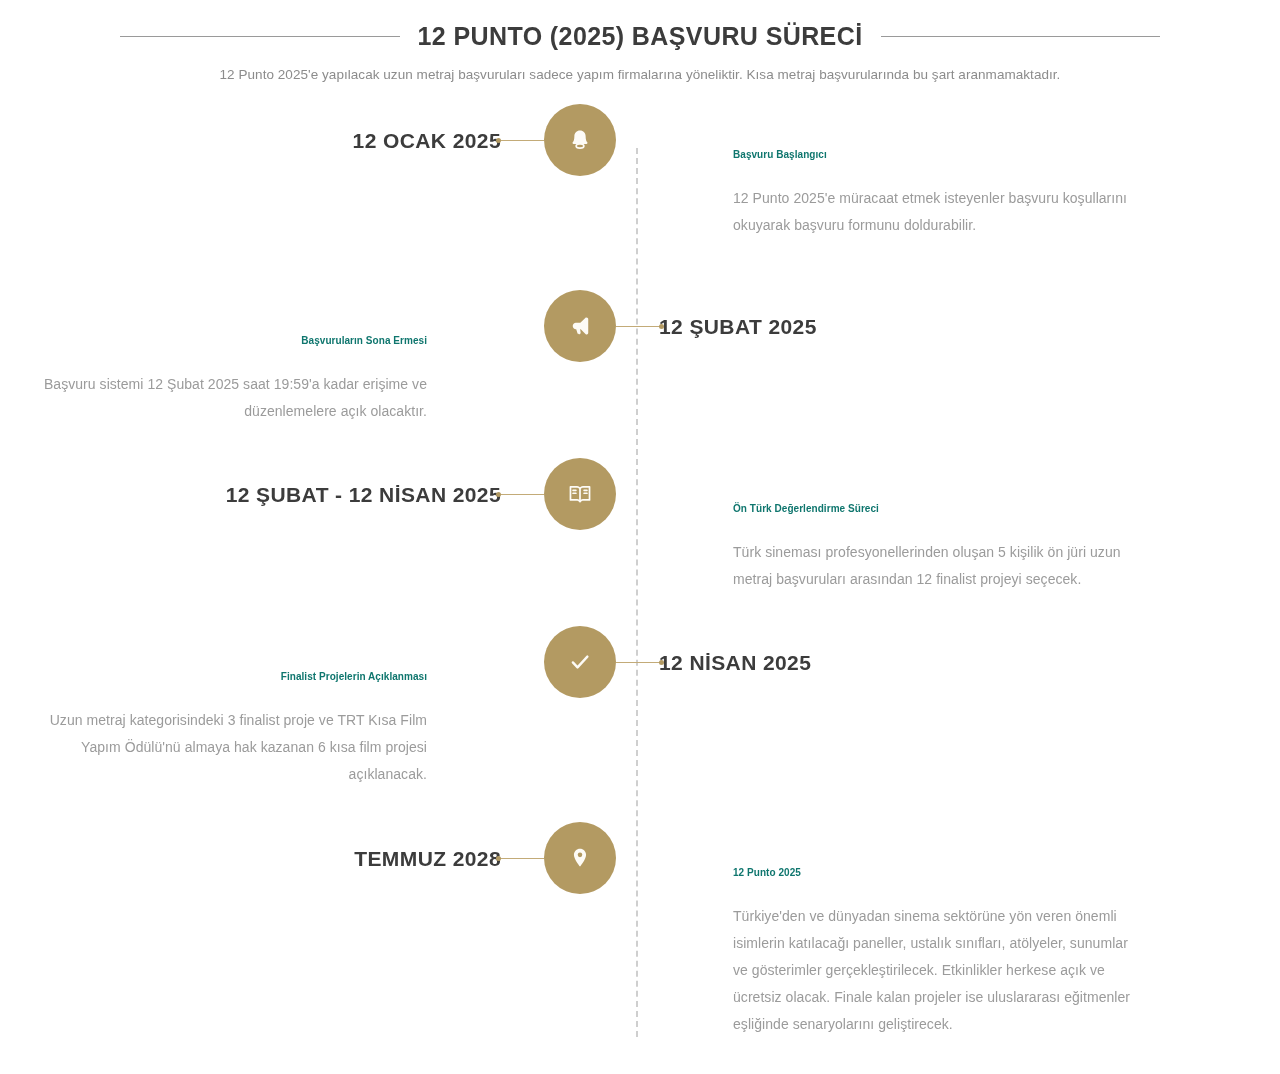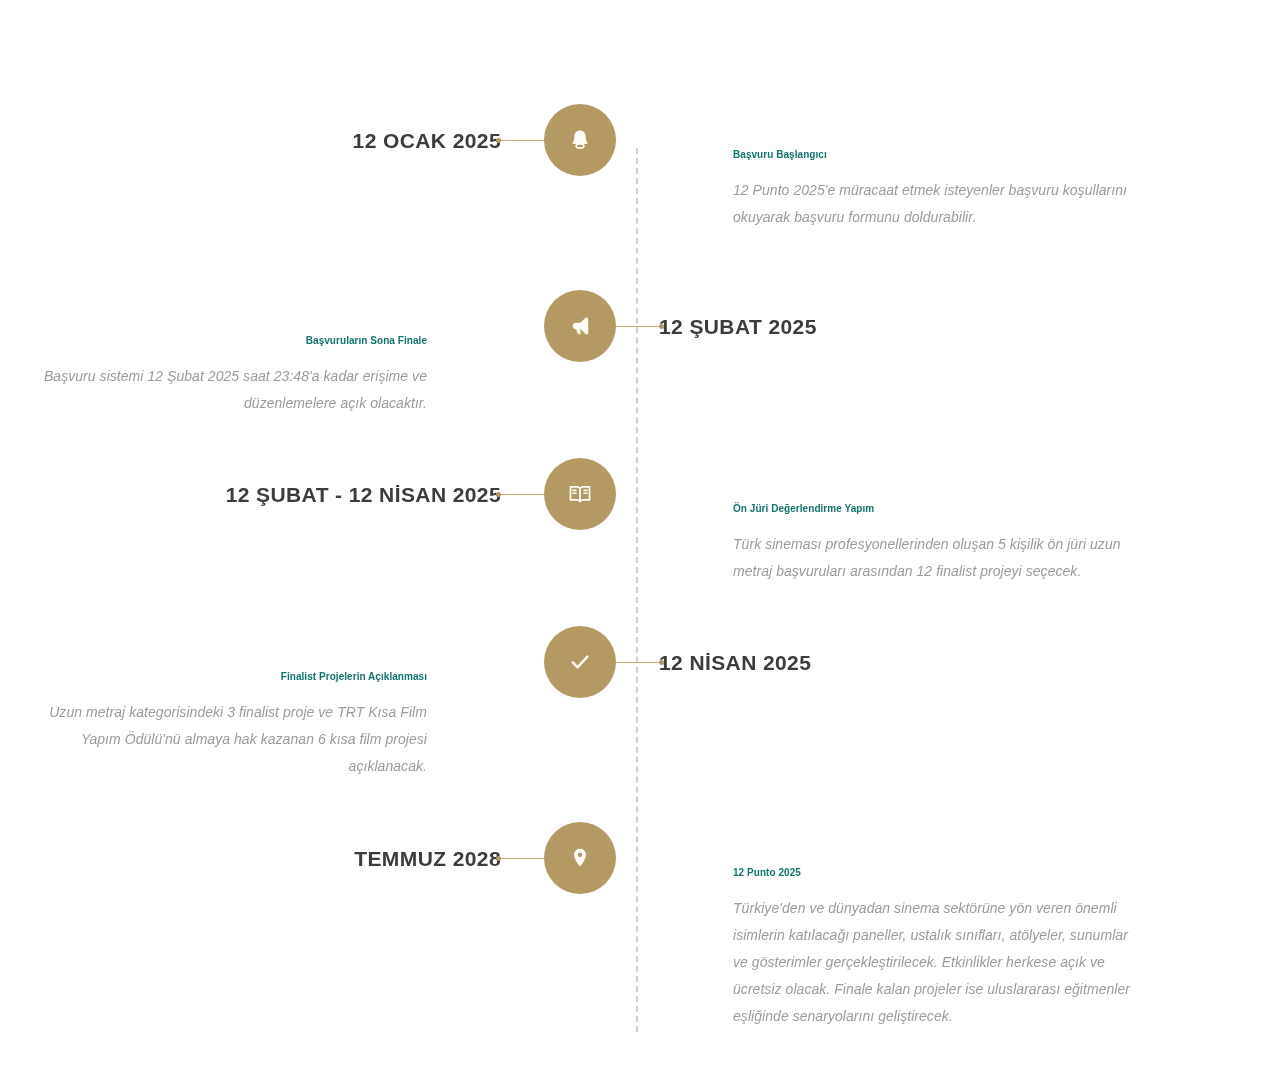--- a/index.html
+++ b/index.html
@@ -147,36 +147,43 @@
   .block-heading {
     font-size: 10px;
     font-weight: 700;
     color: #0f766e;
     line-height: 1.3;
     letter-spacing: 0.05px;
     margin-top: 24px;
   }
 
   .block-body {
-    margin-top: 16px;
+    margin-top: 24px;
     font-size: 14px;
     line-height: 1.92;
     color: #9b9b9b;
     letter-spacing: 0.05px;
-    font-style: italic;
   }
 
   .text-pane.on-right { padding-left: 88px; padding-top: 20px; padding-right: 18px; }
   .text-pane.on-left  { padding-right: 88px; padding-top: 20px; padding-left: 18px; }
 </style>
 </head>
 <body>
 
 <div class="page">
 
+  <div class="header">
+    <div class="title-row">
+      <span class="rule"></span>
+      <h1 class="main-title">12 PUNTO (2025) BAŞVURU SÜRECİ</h1>
+      <span class="rule"></span>
+    </div>
+    <p class="subtitle">12 Punto 2025'e yapılacak uzun metraj başvuruları sadece yapım firmalarına yöneliktir. Kısa metraj başvurularında bu şart aranmamaktadır.</p>
+  </div>
 
   <div class="timeline">
     <div class="axis"></div>
 
     <div class="row" style="min-height:186px;">
       <div class="col-left">
         <div class="date on-left">12 OCAK 2025</div>
       </div>
       <div class="col-node">
         <span class="connector to-left"></span>
@@ -193,22 +200,22 @@
         <div class="text-pane on-right">
           <div class="block-heading">Başvuru Başlangıcı</div>
           <div class="block-body">12 Punto 2025'e müracaat etmek isteyenler başvuru koşullarını okuyarak başvuru formunu doldurabilir.</div>
         </div>
       </div>
     </div>
 
     <div class="row" style="min-height:168px;">
       <div class="col-left">
         <div class="text-pane on-left">
-          <div class="block-heading">Başvuruların Sona Finale</div>
-          <div class="block-body">Başvuru sistemi 12 Şubat 2025 saat 23:48'a kadar erişime ve düzenlemelere açık olacaktır.</div>
+          <div class="block-heading">Başvuruların Sona Ermesi</div>
+          <div class="block-body">Başvuru sistemi 12 Şubat 2025 saat 19:59'a kadar erişime ve düzenlemelere açık olacaktır.</div>
         </div>
       </div>
       <div class="col-node">
         <span class="connector to-right"></span>
         <div class="node">
           <span>
             <svg width="26" height="26" viewBox="0 0 24 24" fill="#fdfbf6" aria-hidden="true">
               <path d="M18.4 4.3c-.5-.3-1.1-.2-1.5.2l-4.6 4.6H8.2c-1.6 0-2.9 1.3-2.9 2.9s1.3 2.9 2.9 2.9h.3l1.1 3.6c.2.7.8 1.1 1.5 1.1.9 0 1.6-.8 1.5-1.7l-.5-3h.6l4.6 4.6c.4.4 1 .5 1.5.2.5-.2.8-.7.8-1.2V5.5c0-.5-.3-1-.8-1.2z"></path>
             </svg>
           </span>
@@ -230,21 +237,21 @@
             <svg width="26" height="26" viewBox="0 0 24 24" fill="none" stroke="#fdfbf6" stroke-width="1.6" stroke-linecap="round" stroke-linejoin="round" aria-hidden="true">
               <path d="M3.2 5.4h6.2c1 0 1.8.6 2.6 1.5.8-.9 1.6-1.5 2.6-1.5h6.2v12.1h-6.2c-1 0-1.8.6-2.6 1.5-.8-.9-1.6-1.5-2.6-1.5H3.2z"></path>
               <path d="M12 7v11.6"></path>
               <path d="M5.6 8.6h2.6M5.6 11.3h2.6M15.8 8.6h2.6M15.8 11.3h2.6"></path>
             </svg>
           </span>
         </div>
       </div>
       <div class="col-right">
         <div class="text-pane on-right">
-          <div class="block-heading">Ön Jüri Değerlendirme Yapım</div>
+          <div class="block-heading">Ön Türk Değerlendirme Süreci</div>
           <div class="block-body">Türk sineması profesyonellerinden oluşan 5 kişilik ön jüri uzun metraj başvuruları arasından 12 finalist projeyi seçecek.</div>
         </div>
       </div>
     </div>
 
     <div class="row" style="min-height:196px;">
       <div class="col-left">
         <div class="text-pane on-left">
           <div class="block-heading">Finalist Projelerin Açıklanması</div>
           <div class="block-body">Uzun metraj kategorisindeki 3 finalist proje ve TRT Kısa Film Yapım Ödülü'nü almaya hak kazanan 6 kısa film projesi açıklanacak.</div>

